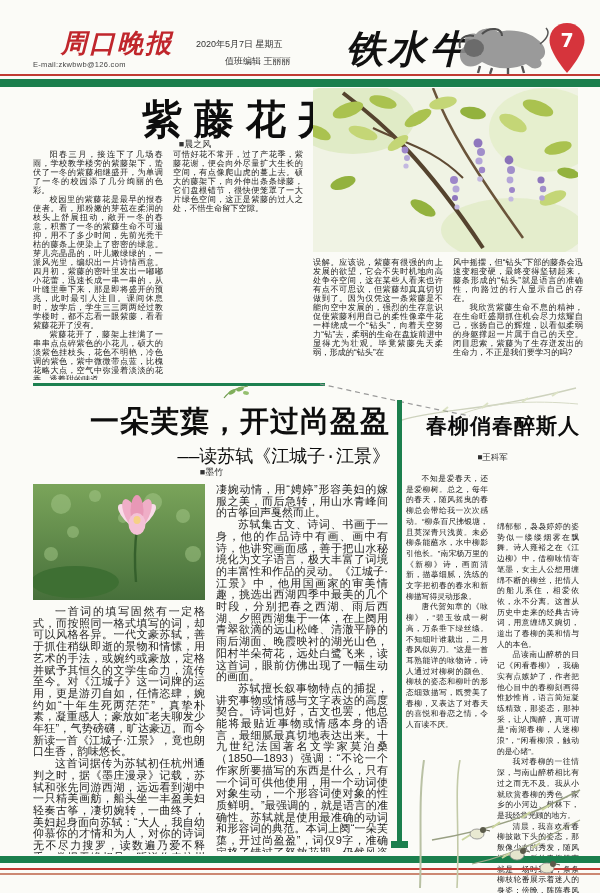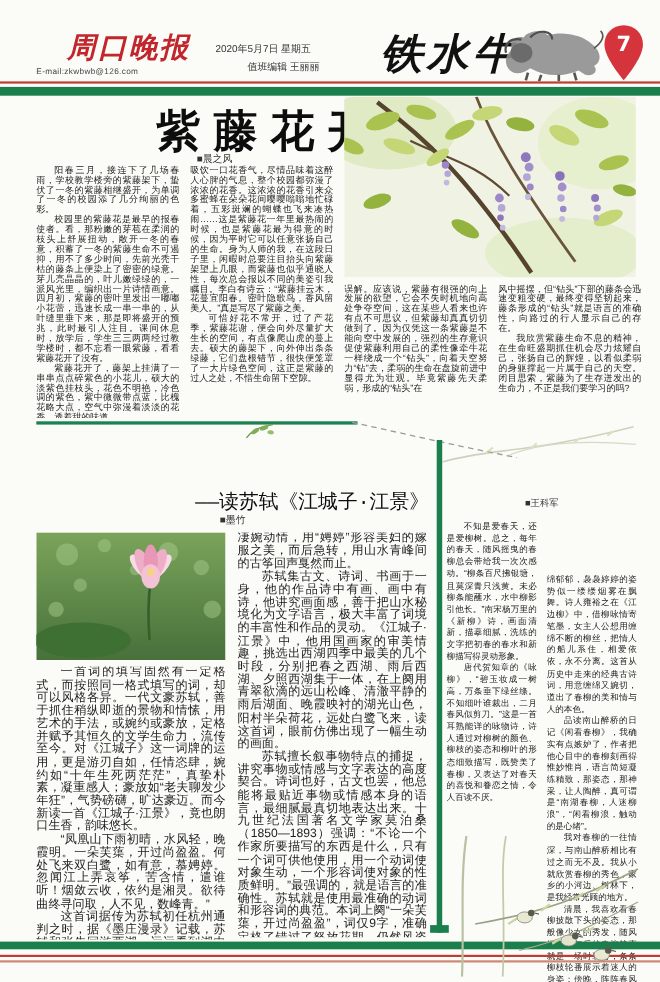--- a/index.html
+++ b/index.html
@@ -119,21 +119,20 @@
       <circle cx="229" cy="110" r="2.8" fill="#b4a6d8"></circle>
     </g>
   </svg>
 
   <div class="abs col a1c" style="left:33px;top:150px;height:230px;">
       <p>阳春三月，接连下了几场春雨，学校教学楼旁的紫藤架下，蛰伏了一冬的紫藤相继盛开，为单调了一冬的校园添了几分绚丽的色彩。</p>
       <p>校园里的紫藤花是最早的报春使者。看，那粉嫩的芽苞在柔润的枝头上舒展扭动，敞开一冬的春意，积蓄了一冬的紫藤生命不可遏抑，用不了多少时间，先前光秃干枯的藤条上便染上了密密的绿意。芽儿亮晶晶的，叶儿嫩绿绿的，一派风光里，编织出一片诗情画意。四月初，紫藤的密叶里发出一嘟嘟小花蕾，迅速长成一串一串的，从叶缝里垂下来，那是即将盛开的预兆，此时最引人注目。课间休息时，放学后，学生三三两两经过教学楼时，都不忘看一眼紫藤，看看紫藤花开了没有。</p>
       <p>紫藤花开了，藤架上挂满了一串串点点碎紫色的小花儿，硕大的淡紫色挂枝头，花色不明艳，冷色调的紫色，紫中微微带点蓝，比槐花略大点，空气中弥漫着淡淡的花香，透着甜的味道。</p>
     </div>
   <div class="abs col a1c cont" style="left:173px;top:150px;height:230px;">
-      <p>吸饮一口花香气，尽情品味着这醉人心脾的气息，整个校园都弥漫了浓浓的花香。这浓浓的花香引来众多蜜蜂在朵朵花间嘤嘤嗡嗡地忙碌着，五彩斑斓的蝴蝶也飞来凑热闹……这是紫藤花一年里最热闹的时候，也是紫藤花最为得意的时候，因为平时它可以任意张扬自己的生命。身为人师的我，在这段日子里，闲暇时总要注目抬头向紫藤架望上几眼，而紫藤也似乎通晓人性，每次总会报以不同的美姿引我瞩目。李白有诗云：“紫藤挂云木，花蔓宜阳春。密叶隐歌鸟，香风留美人。”真是写尽了紫藤之美。</p>
       <p>可惜好花不常开，过了产花季，紫藤花谢，便会向外尽量扩大生长的空间，有点像爬山虎的蔓上去。硕大的藤架下，向外伸出条条绿藤，它们盘根错节，很快便笼罩了一大片绿色空间，这正是紫藤的过人之处，不惜生命留下空隙。</p>
     </div>
   <div class="abs col a1c cont" style="left:313px;top:258px;height:122px;">
       <p>误解。应该说，紫藤有很强的向上发展的欲望，它会不失时机地向高处争夺空间，这在某些人看来也许有点不可思议，但紫藤却真真切切做到了。因为仅凭这一条紫藤是不能向空中发展的，强烈的生存意识促使紫藤利用自己的柔性像牵牛花一样绕成一个“钻头”，向着天空努力“钻”去，柔弱的生命在盘旋前进中显得尤为壮观。毕竟紫藤先天柔弱，形成的“钻头”在</p>
     </div>
   <div class="abs col a1c cont" style="left:453px;top:258px;height:122px;">
       <p>风中摇摆，但“钻头”下部的藤条会迅速变粗变硬，最终变得坚韧起来，藤条形成的“钻头”就是语言的准确性，向路过的行人显示自己的存在。</p>
       <p>我欣赏紫藤生命不息的精神，在生命旺盛期抓住机会尽力炫耀自己，张扬自己的辉煌，以看似柔弱的身躯撑起一片属于自己的天空。闭目思索，紫藤为了生存迸发出的生命力，不正是我们要学习的吗?</p>
     </div>
 
@@ -141,20 +140,21 @@
   <svg class="abs" style="left:318px;top:378px;" width="155" height="40" viewBox="0 0 155 40">
     <path d="M2,6 C40,14 90,26 152,38" stroke="#9a9a9a" stroke-width="1.2" stroke-dasharray="5,4" fill="none"></path>
   </svg>
   <svg class="abs" style="left:222px;top:384px;" width="28" height="16" viewBox="0 0 28 16">
     <path d="M2,14 C8,6 16,4 26,2" stroke="#6f9a4e" stroke-width="1.2" fill="none"></path>
     <ellipse cx="10" cy="8" rx="4" ry="2" fill="#7fae5b" transform="rotate(-30 10 8)"></ellipse>
     <ellipse cx="18" cy="5" rx="4" ry="2" fill="#7fae5b" transform="rotate(-20 18 5)"></ellipse>
     <ellipse cx="24" cy="9" rx="3" ry="1.8" fill="#95bf6f" transform="rotate(10 24 9)"></ellipse>
   </svg>
 
+  <div class="abs a-title" style="left:33px;top:402px;width:357px;font-size:29px;letter-spacing:1px;">一朵芙蕖，开过尚盈盈</div>
   <div class="abs a-title" style="left:33px;top:444px;width:357px;font-size:18px;font-weight:normal;">——读苏轼《江城子·江景》</div>
   <div class="abs a-author" style="left:33px;top:466px;width:357px;font-size:9px;text-align:center;">■墨竹</div>
 
   <svg class="abs photo" style="left:33px;top:484px;" width="172" height="116" viewBox="0 0 172 116">
     <defs>
       <linearGradient id="pond" x1="0" y1="0" x2="0" y2="1">
         <stop offset="0" stop-color="#7aa45a"></stop>
           <stop offset="1" stop-color="#47703b"></stop>
       </linearGradient>
     </defs>
@@ -177,40 +177,40 @@
       <ellipse cx="98" cy="30" rx="6.5" ry="16" fill="#efaec7" transform="rotate(-24 98 30)"></ellipse>
       <ellipse cx="110" cy="30" rx="6.5" ry="16" fill="#efaec7" transform="rotate(24 110 30)"></ellipse>
       <ellipse cx="104" cy="27" rx="6.5" ry="16" fill="#e898b6" transform="rotate(0 104 27)"></ellipse>
       <ellipse cx="104" cy="40" rx="8.5" ry="11" fill="#f4c2d6"></ellipse>
       <ellipse cx="104" cy="36" rx="3.5" ry="4" fill="#f6d186"></ellipse>
     </g>
   </svg>
 
   <div class="abs col a2c" style="left:33px;top:606px;height:248px;">
       <p>一首词的填写固然有一定格式，而按照同一格式填写的词，却可以风格各异。一代文豪苏轼，善于抓住稍纵即逝的景物和情愫，用艺术的手法，或婉约或豪放，定格并赋予其恒久的文学生命力，流传至今。对《江城子》这一词牌的运用，更是游刃自如，任情恣肆，婉约如“十年生死两茫茫”，真挚朴素，凝重感人；豪放如“老夫聊发少年狂”，气势磅礴，旷达豪迈。而今新读一首《江城子·江景》，竟也朗口生香，韵味悠长。</p>
-      <p>“凤凰山下雨初晴，水风轻，晚霞明。一朵芙蕖，开过尚盈盈。何处飞来双白鹭，如有意，慕娉婷。忽闻江上弄哀筝，苦含情，遣谁听！烟敛云收，依约是湘灵。欲待曲终寻问取，人不见，数峰青。”</p>
       <p>这首词据传为苏轼初任杭州通判之时，据《墨庄漫录》记载，苏轼和张先同游西湖，远远看到湖中一只精美画舫，船头坐一丰盈美妇轻奏古筝，凄切婉转，一曲终了，美妇起身面向苏轼：“大人，我自幼仰慕你的才情和为人，对你的诗词无不尽力搜罗，读数遍乃爱不释手，常恨无缘相见，听说你来杭州任职，喜出望外。我已为人妇，本不该抛头露面，无奈多年夙愿，不忍错过，今天特意来此等候，为你献上一曲以表心意。”一语道罢，画舫掉头离去。</p>
     </div>
   <div class="abs col a2c cont" style="left:216px;top:484px;height:368px;">
       <p>凄婉动情，用“娉婷”形容美妇的嫁服之美，而后急转，用山水青峰间的古筝回声戛然而止。</p>
       <p>苏轼集古文、诗词、书画于一身，他的作品诗中有画、画中有诗，他讲究画面感，善于把山水秘境化为文字语言，极大丰富了词境的丰富性和作品的灵动。《江城子·江景》中，他用国画家的审美情趣，挑选出西湖四季中最美的几个时段，分别把春之西湖、雨后西湖、夕照西湖集于一体，在上阕用青翠欲滴的远山松峰、清澈平静的雨后湖面、晚霞映衬的湖光山色，阳村半朵荷花，远处白鹭飞来，读这首词，眼前仿佛出现了一幅生动的画面。</p>
       <p>苏轼擅长叙事物特点的捕捉，讲究事物或情感与文字表达的高度契合。诗词也好，古文也罢，他总能将最贴近事物或情感本身的语言，最细腻最真切地表达出来。十九世纪法国著名文学家莫泊桑（1850—1893）强调：“不论一个作家所要描写的东西是什么，只有一个词可供他使用，用一个动词使对象生动，一个形容词使对象的性质鲜明。”最强调的，就是语言的准确性。苏轼就是使用最准确的动词和形容词的典范。本词上阕“一朵芙蕖，开过尚盈盈”，词仅9字，准确定格了错过了怒放花期、仍然风姿绰约的一朵荷花；下阕用“依约是湘灵”的典故，触发读者对历史故事的联想，以及弹奏哀筝曲的出处，深化了词的感情色彩，还用“人不见”描述美妇的良好教养和极具分寸的品行。</p>
       <p>苏轼广泛交友，上至王宫贵族，下至黎民百姓，长期接触生活，使他了解各个阶层的语言表达和审美情趣。也许因此，苏轼讲究技巧，以留白丰富词的张力，语断意连出一个耐人寻味的结尾，正欲寻问之时，美妇转头离去，整个画面出现了空白，而替代空白的是回荡在山间的古筝声，这种宕开一笔的留白手法，恰如诗经中“蒹葭苍苍，白露为霜。所谓伊人，在水一方”一样的效果，朦胧美永远是最诱人的，最可以让众多读者发挥个人审美想象的。喜丰之“丰腴圆润”、喜妆之“娥眉如黛”、喜柔丽“雍容可人”、喜端庄“高贵典雅”。总之，每个读者都会从美词中获得艺术品味和享受。</p>
     </div>
 
   <div class="abs vdiv" style="left:397px;top:400px;width:5px;height:448px;"></div>
   <div class="abs vdiv" style="left:391px;top:841px;width:17px;height:7px;"></div>
 
   <svg class="abs" style="left:402px;top:382px;opacity:.55;" width="178" height="40" viewBox="0 0 178 40">
     <path d="M0,38 C40,26 80,30 174,6" stroke="#a8b18e" stroke-width="1.4" fill="none"></path>
     <path d="M60,32 C90,20 130,18 176,22" stroke="#b7bf9d" stroke-width="1" fill="none"></path>
     <g stroke="#c3cf9e" stroke-width="2">
       <path d="M40,30 l6,-5 M80,26 l6,-5 M120,20 l6,-4 M150,14 l6,-4"></path>
     </g>
   </svg>
+  <div class="abs a-title" style="left:405px;top:412px;width:175px;font-size:21px;letter-spacing:1px;">春柳俏春醉斯人</div>
   <div class="abs a-author" style="left:405px;top:452px;width:175px;font-size:8.5px;">■王科军</div>
 
   <div class="abs col a3c" style="left:406px;top:474px;height:284px;">
       <p>不知是爱春天，还是爱柳树。总之，每年的春天，随风摇曳的春柳总会带给我一次次感动。“柳条百尺拂银塘，且莫深青只浅黄。未必柳条能蘸水，水中柳影引他长。”南宋杨万里的《新柳》诗，画面清新，描摹细腻，洗练的文字把初春的春水和新柳描写得灵动形象。</p>
       <p>唐代贺知章的《咏柳》，“碧玉妆成一树高，万条垂下绿丝绦。不知细叶谁裁出，二月春风似剪刀。”这是一首耳熟能详的咏物诗，诗人通过对柳树的颜色、柳枝的姿态和柳叶的形态细致描写，既赞美了春柳，又表达了对春天的喜悦和眷恋之情，令人百读不厌。</p>
     </div>
   <div class="abs col a3c cont" style="left:497px;top:474px;height:374px;margin-top:48px;">
       <p>绵郁郁，袅袅婷婷的姿势似一缕缕烟雾在飘舞。诗人雍裕之在《江边柳》中，借柳咏情寄笔墨，女主人公想用缠绵不断的柳丝，把情人的船儿系住，相爱依依，永不分离。这首从历史中走来的经典古诗词，用意缠绵又婉切，道出了春柳的美和情与人的本色。</p>
       <p>品读南山醉桥的日记《闲看春柳》，我确实有点嫉妒了，作者把他心目中的春柳刻画得惟妙惟肖，语言简短凝练精致，那姿态，那神采，让人陶醉，真可谓是“南湖春柳，人迷柳浪”，“闲看柳浪，触动的是心绪”。</p>
       <p>我对春柳的一往情深，与南山醉桥相比有过之而无不及。我从小就欣赏春柳的秀色，家乡的小河边、树林下，是我经常光顾的地方。</p>

